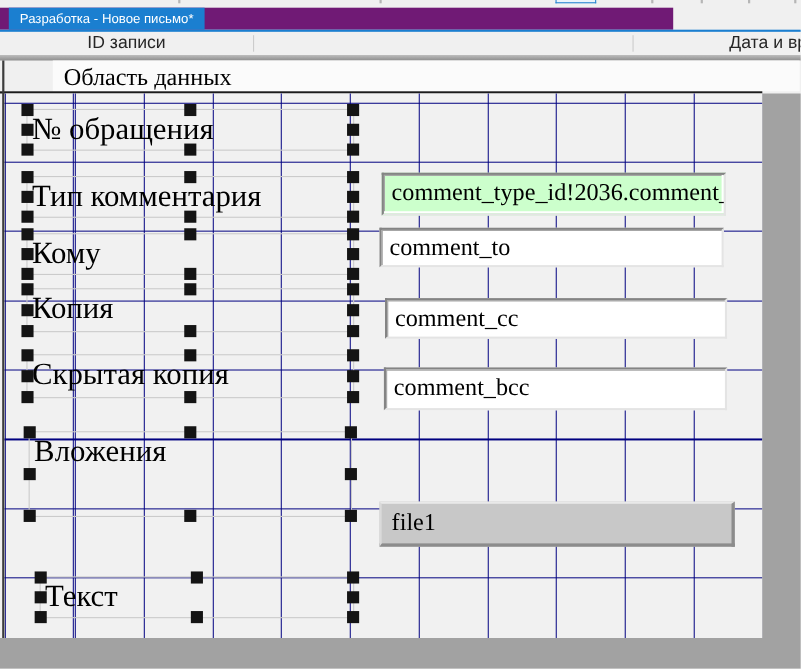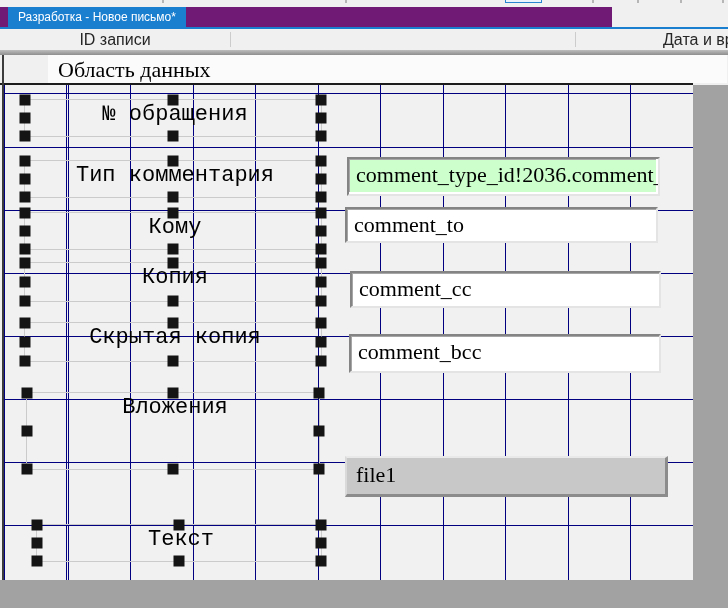--- a/index.html
+++ b/index.html
@@ -41,22 +41,22 @@
     background-image:
       repeating-linear-gradient(to bottom, #000080 0 1px, transparent 1px 63px),
       repeating-linear-gradient(to right,  #000080 0 1px, transparent 1px 62.5px);
     background-position: 0 62px, 64px 0; }
 
   .gutter-right  { position:absolute; left:693px; top:85px;  width:35px;  height:495px; background:#a2a2a2; }
   .gutter-bottom { position:absolute; left:0;     top:580px; width:728px; height:28px;  background:#a2a2a2; }
 
   
   .lbl { position:absolute; border:1px solid #cbcbcb; background:transparent;
-         font-family:Liberation Mono, monospace; font-size:22px; color:#000;
-         padding:2px 0 0 4px; white-space:nowrap; overflow:visible;text-align:center; }
+         font-family:Liberation Serif, serif; font-size:28px; color:#000;
+         padding:2px 0 0 4px; white-space:nowrap; overflow:visible; }
   .handle { position:absolute; width:11px; height:11px; background:#141414;
             transform:translate(-50%,-50%); z-index:4; }
 
   .fld { position:absolute; background:#ffffff; font-family:"Liberation Serif", serif; font-size:22px;
          color:#000; padding:3px 0 0 7px; white-space:nowrap; overflow:hidden;
          border-top:2px solid #848484; border-left:2px solid #848484;
          border-bottom:2px solid #e4e4e4; border-right:2px solid #e4e4e4;
          box-shadow: inset 1px 1px 0 #a6a6a6; }
   .fld.green { background:#ccffcc; box-shadow: inset -2px -2px 0 #ffffff, inset 1px 1px 0 #a6a6a6; }
 

